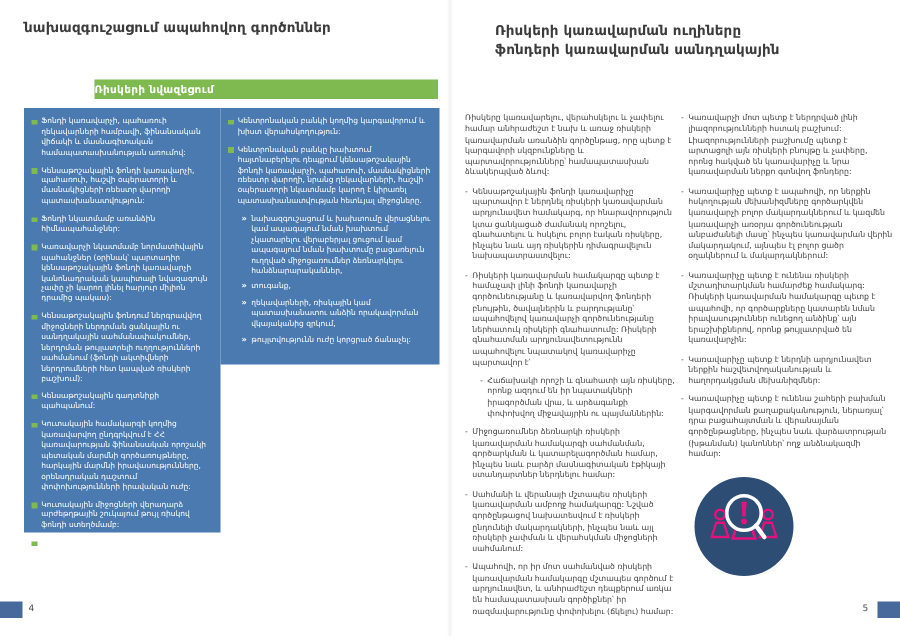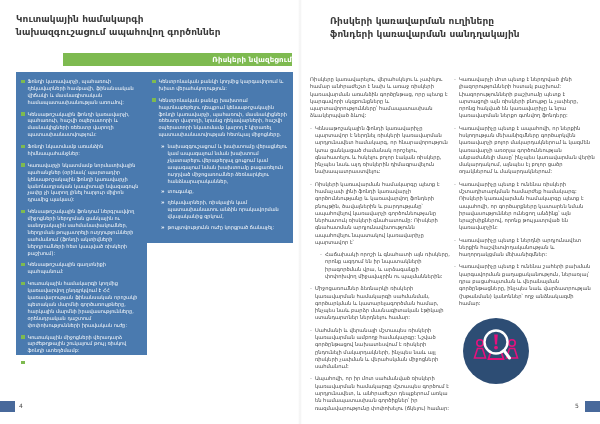--- a/index.html
+++ b/index.html
@@ -6,21 +6,21 @@
   .spread{
     position:relative;width:600px;height:424px;background:#ffffff;overflow:hidden;
     font-family:"DejaVu Sans","Liberation Sans",sans-serif;
   }
   .seam{position:absolute;left:298px;top:0;width:4px;height:424px;
     background:linear-gradient(to right,rgba(0,0,0,0) 0%,rgba(0,0,0,0.05) 50%,rgba(0,0,0,0) 100%);}
   
   .lp-title{position:absolute;left:16px;top:13px;width:270px;
     font-size:9px;font-weight:bold;color:#3b3b3b;line-height:1.45;letter-spacing:.1px;}
   .banner{position:absolute;left:63px;top:53px;width:229px;height:13px;background:#7eba50;
-    display:flex;align-items:center;justify-content:flex-end;}
+    display:flex;align-items:center;justify-content:flex-start;}
   .banner span{color:#ffffff;font-weight:bold;font-size:7px;letter-spacing:.2px;}
   .bluebox{position:absolute;background:#4a7aaf;box-sizing:border-box;}
   .box-l{left:16px;top:72px;width:131px;height:283px;padding:6px 5px 6px 5px;}
   .box-r{left:147px;top:72px;width:146px;height:171px;padding:6px 6px 6px 5px;}
   .bitem{display:flex;gap:3px;margin-bottom:5px;}
   .bitem .sq{flex:none;width:3.5px;height:3.5px;background:#7eba50;margin-top:1.5px;}
   .bitem .tx{color:#ffffff;font-size:5px;line-height:1.38;}
   .subitem{display:flex;gap:3px;margin:0 0 4px 9px;}
   .subitem .mk{flex:none;color:#ffffff;font-weight:bold;font-size:5.5px;line-height:1.2;}
   .subitem .tx{color:#ffffff;font-size:5px;line-height:1.38;}
@@ -46,21 +46,20 @@
   .pn-r{left:575px;}
 </style>
 </head>
 <body>
 
 <div class="spread">
   <div class="seam"></div>
 
   <div>
     <div class="lp-title">
-      <div>Կուտակային համակարգի</div>
       <div>նախազգուշացում ապահովող գործոններ</div>
     </div>
 
     <div class="banner">
       <span>Ռիսկերի նվազեցում</span>
     </div>
 
     <div class="bluebox box-l">
       <div class="bitem">
           <span class="sq"></span>

